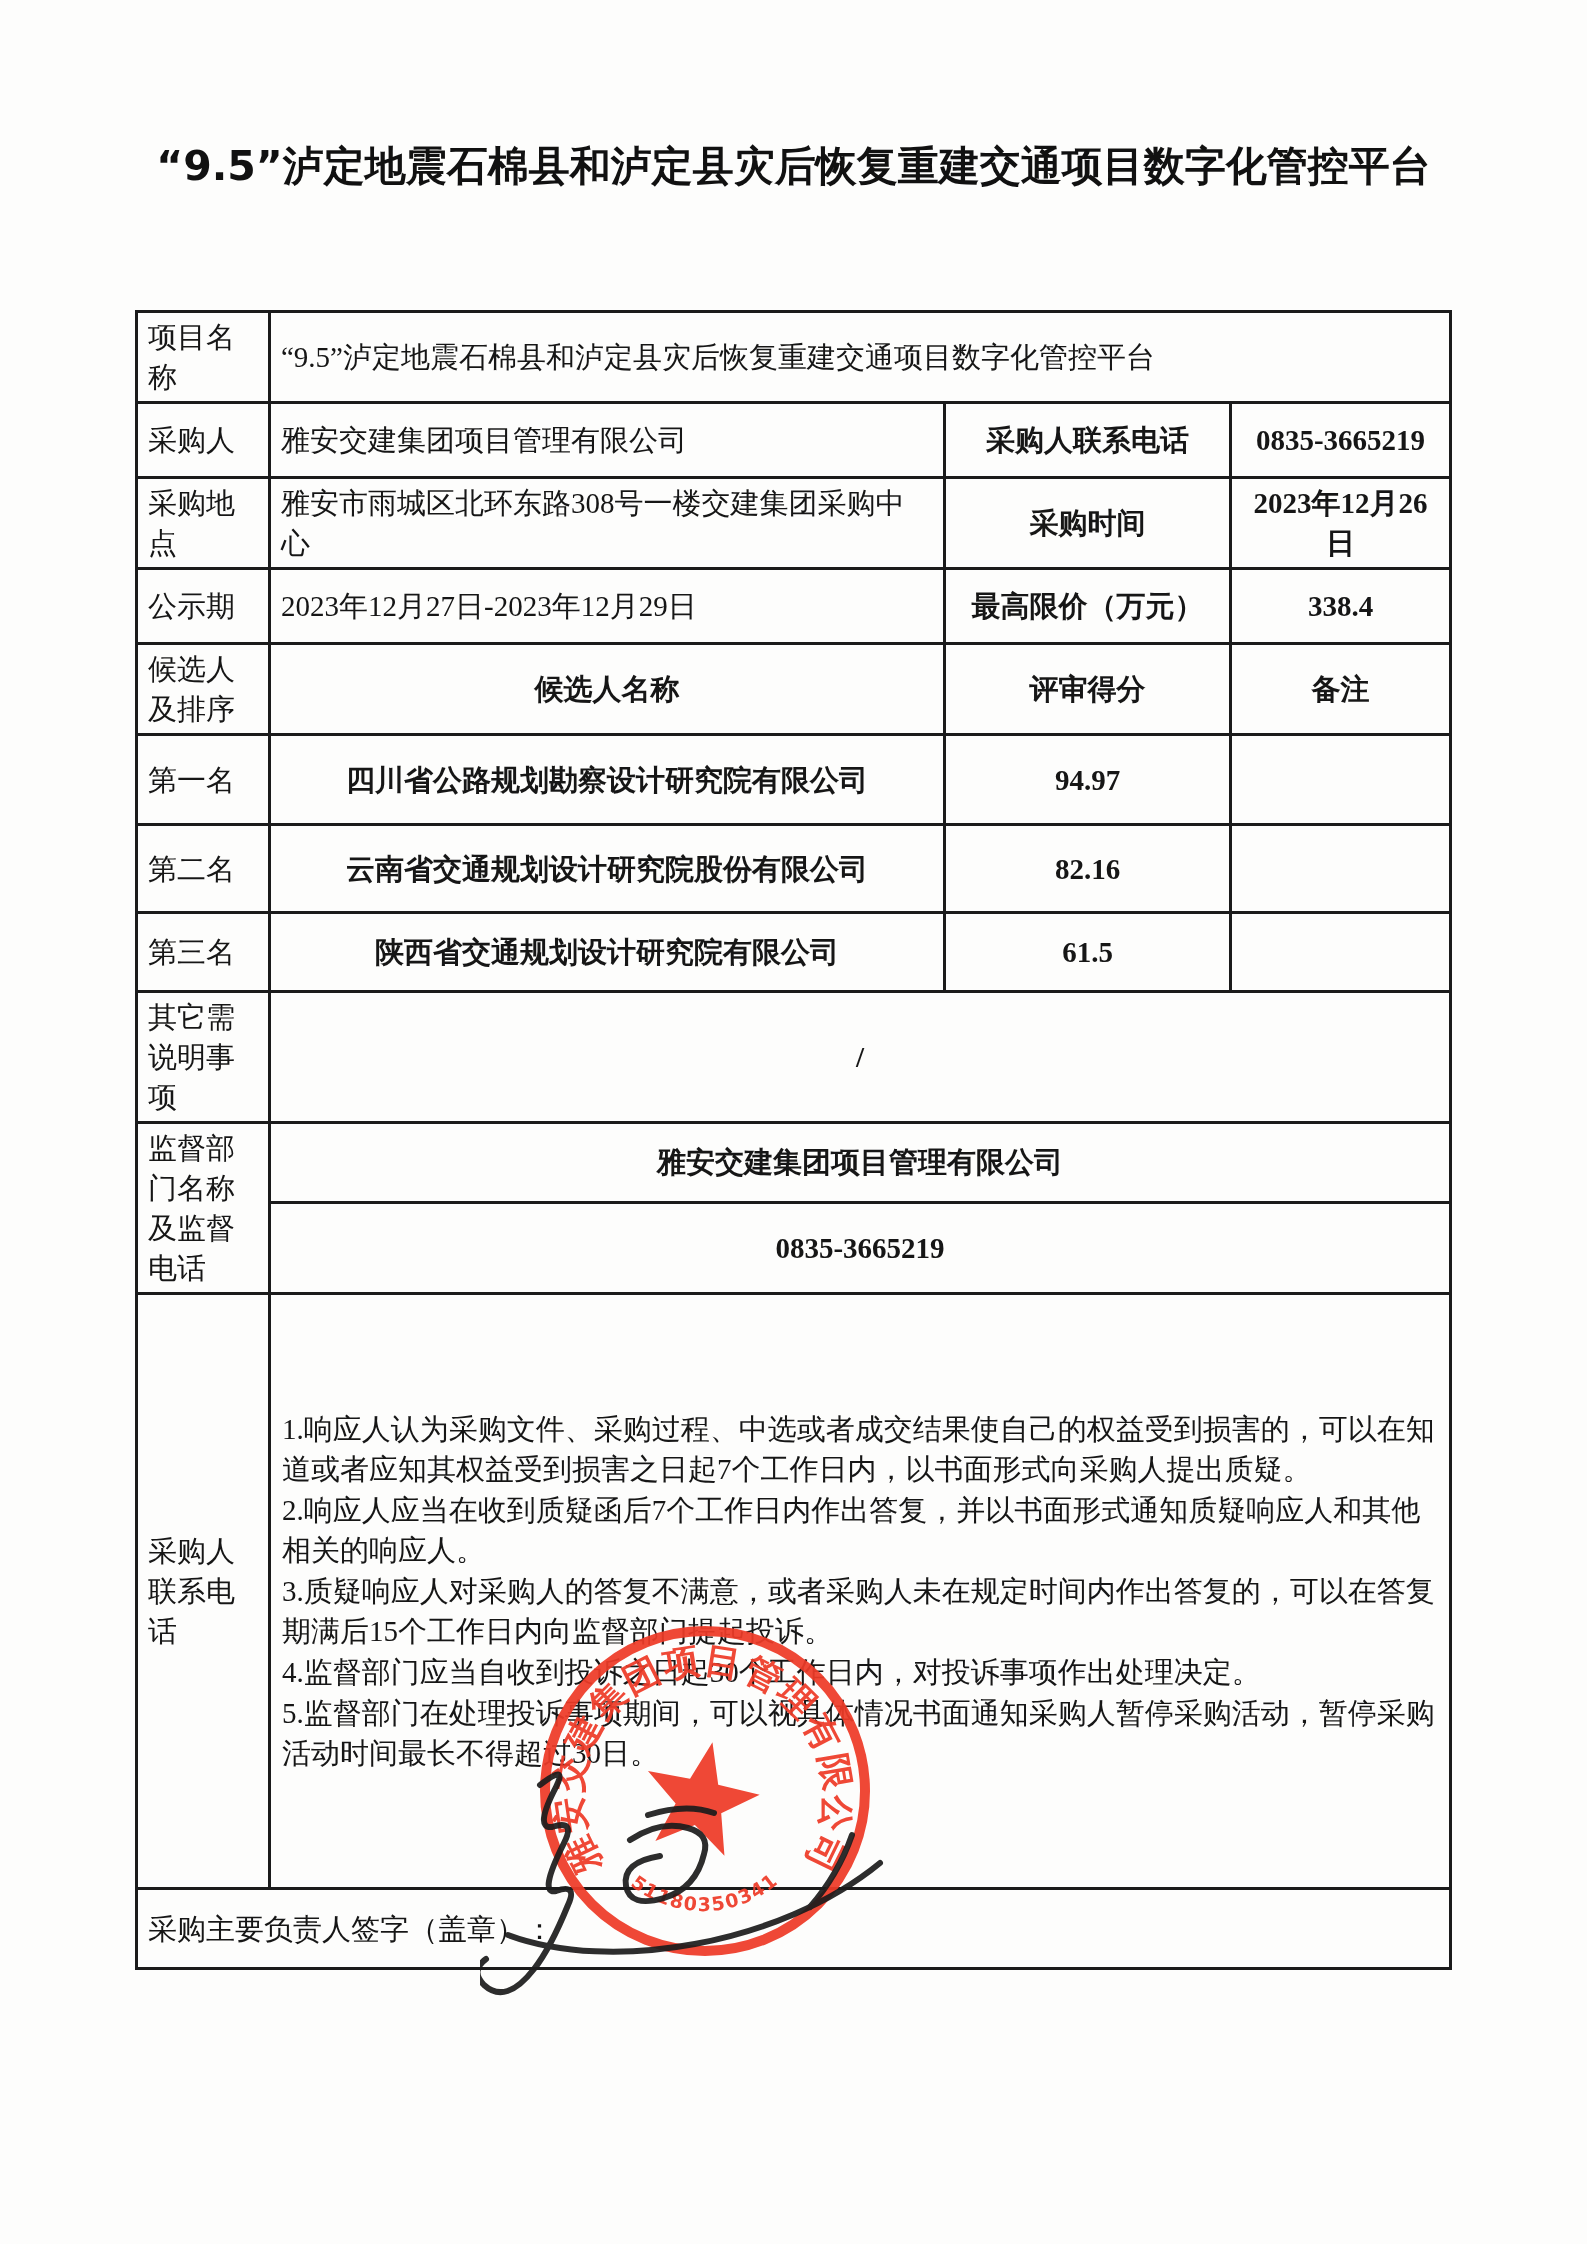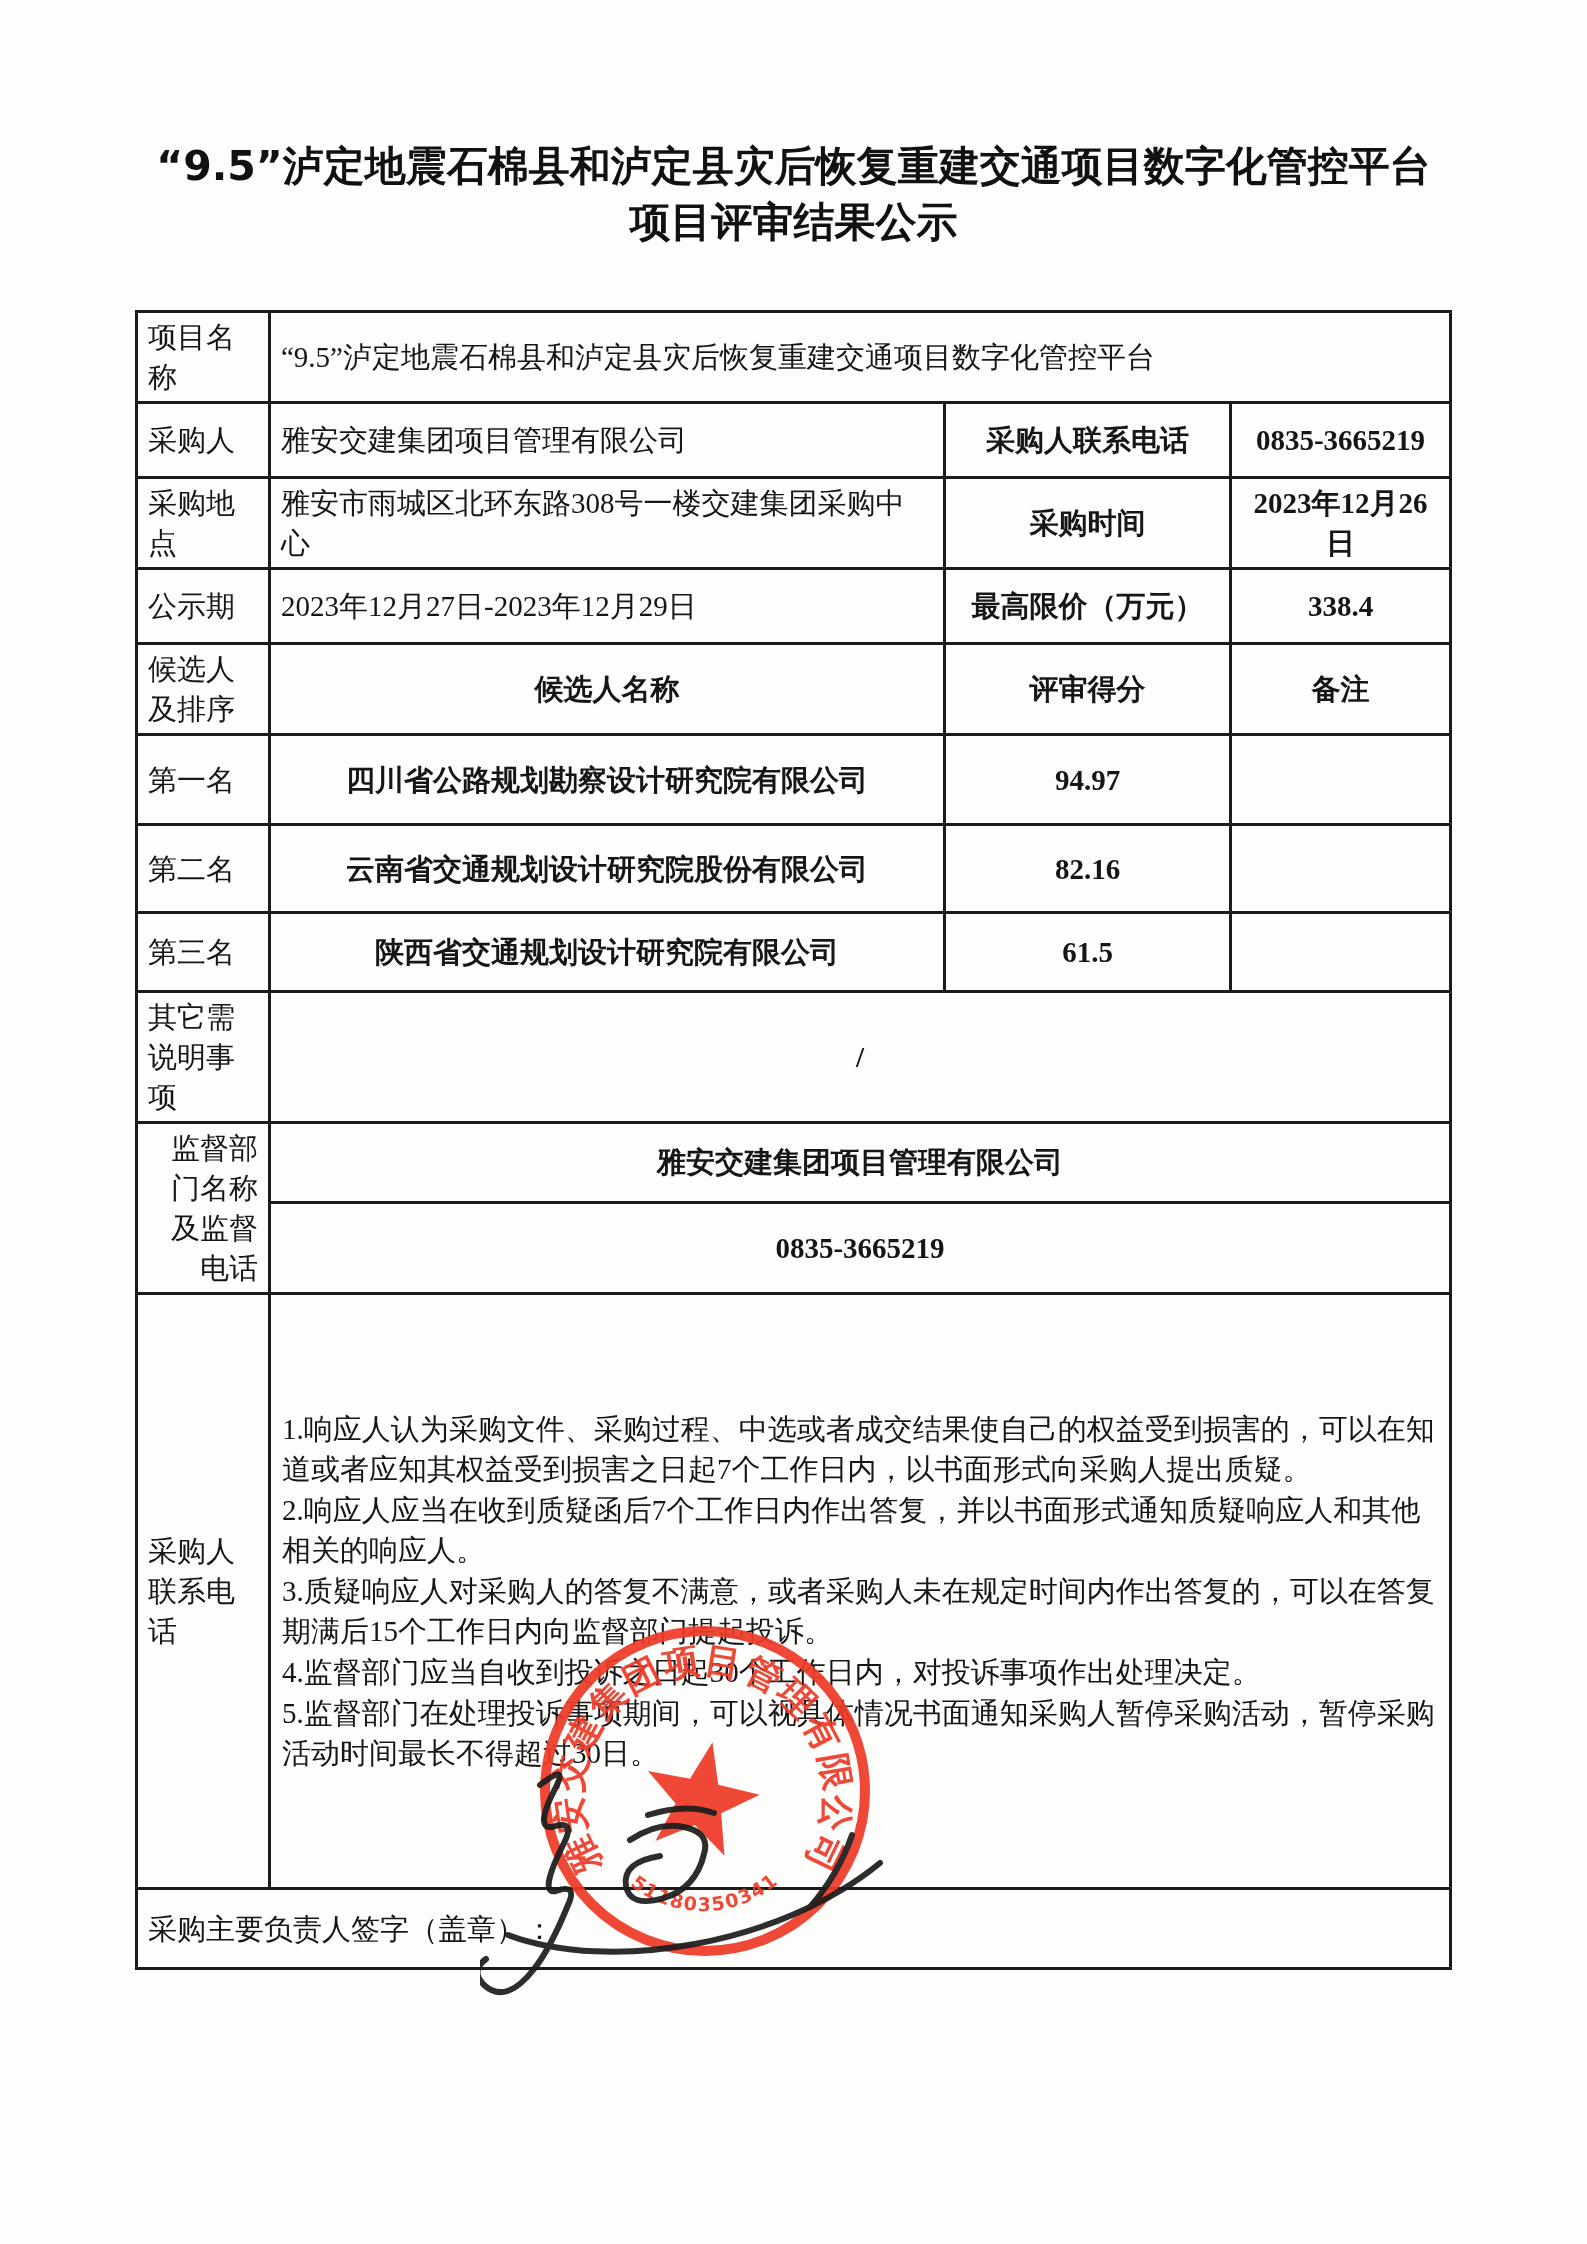--- a/index.html
+++ b/index.html
@@ -22,21 +22,21 @@
     background:transparent;
   }
   table.doc td{
     border:3px solid #1b1b1b;
     font-size:29px;line-height:40px;
     padding:4px 10px;
     vertical-align:middle;
     overflow:hidden;
   }
   td.lbl{text-align:left;padding-left:9px;}
-  td.ctrlbl{text-align:right;padding-left:4px;padding-right:4px;}
+  td.ctrlbl{text-align:left;padding-left:4px;padding-right:4px;}
   td.lft{text-align:left;}
   td.ctr{text-align:center;padding-left:4px;padding-right:4px;font-weight:bold;}
   td.small{font-size:26px;}
   td.notes{
     vertical-align:bottom;
     padding:0 12px 6px 12px;
   }
   td.notes p{margin:1px;padding:0;line-height:40px;text-align:left;}
   td.slash{font-size:30px;}
   .stamp-wrap{
@@ -44,21 +44,20 @@
     pointer-events:none;
   }
 </style>
 </head>
 <body>
 
 <div class="page">
 
   <div class="title">
     <div>“9.5”泸定地震石棉县和泸定县灾后恢复重建交通项目数字化管控平台</div>
-    <div>项目评审结果公示</div>
   </div>
 
   <table class="doc">
     <colgroup>
       <col style="width:133px">
         <col style="width:675px">
         <col style="width:286px">
         <col style="width:220px">
     </colgroup>
 

